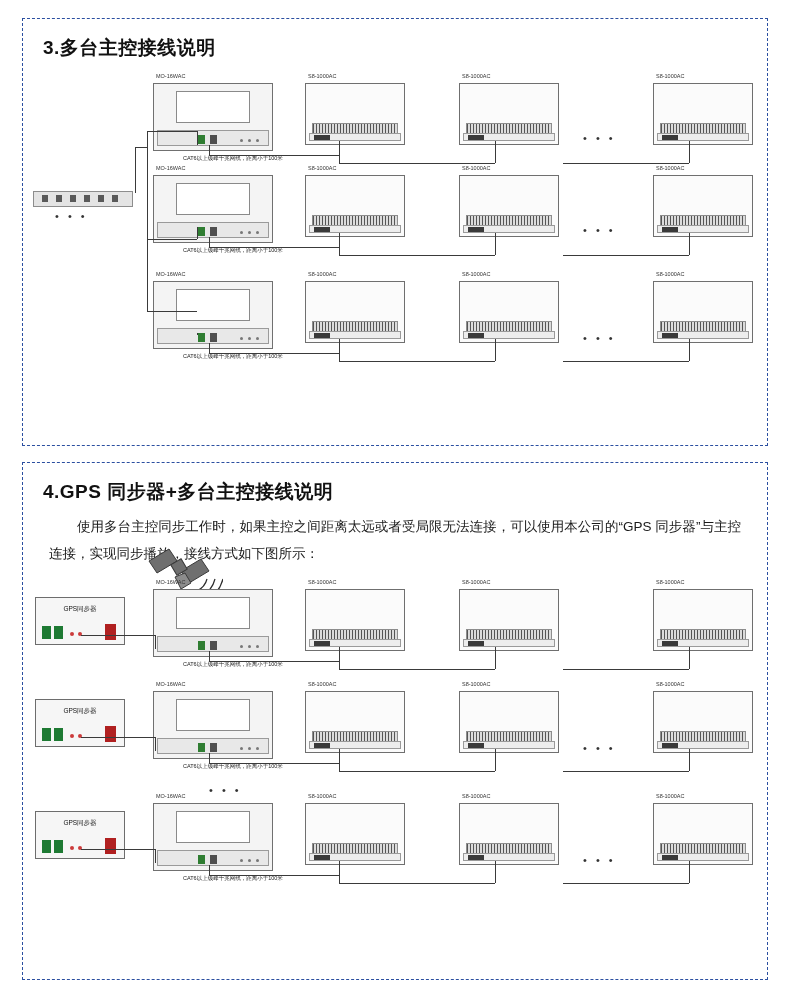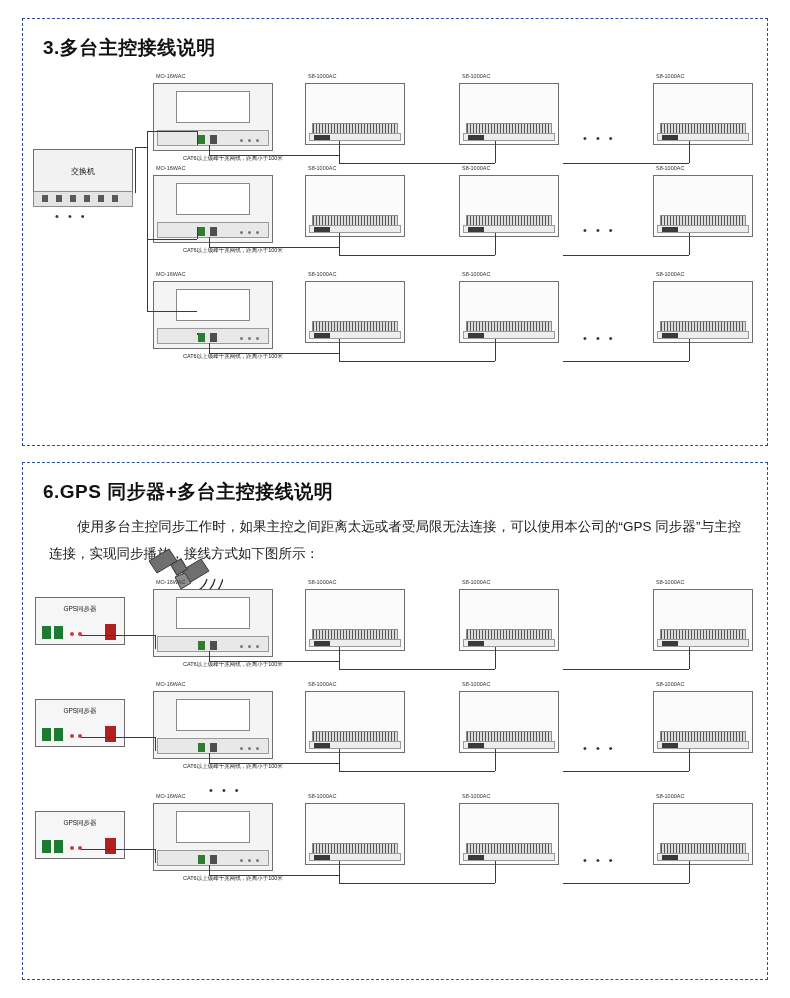--- a/index.html
+++ b/index.html
@@ -99,23 +99,20 @@
 </head>
 <body>
 
 <div class="page">
 
   <div class="section" id="sec3">
     <div class="sec-title">3.多台主控接线说明</div>
 
     <div class="diagram" id="dia3">
 
-      <div class="switchbox" style="left:10px;top:78px;">
-        <span>交换机</span>
-      </div>
       <div class="switchfoot" style="left:10px;top:120px;">
         <i style="left:8px;"></i>
           <i style="left:22px;"></i>
           <i style="left:36px;"></i>
         <i style="left:50px;"></i>
           <i style="left:64px;"></i>
           <i style="left:78px;"></i>
       </div>
       <div class="dots" style="left:32px;top:140px;">• • •</div>
 
@@ -249,21 +246,21 @@
       <div class="wire v" style="left:316px;top:268px;height:14px;"></div>
       <div class="wire h" style="left:316px;top:290px;width:156px;"></div>
       <div class="wire v" style="left:316px;top:282px;height:8px;"></div>
       <div class="wire v" style="left:472px;top:268px;height:22px;"></div>
       <div class="wire h" style="left:540px;top:290px;width:126px;"></div>
       <div class="wire v" style="left:666px;top:268px;height:22px;"></div>
     </div>
   </div>
 
   <div class="section" id="sec4">
-    <div class="sec-title">6.GPS 同步器+多台主控接线说明</div>
+    <div class="sec-title">4.GPS 同步器+多台主控接线说明</div>
     <div class="sec-body">使用多台主控同步工作时，如果主控之间距离太远或者受局限无法连接，可以使用本公司的“GPS 同步器”与主控连接，实现同步播放，接线方式如下图所示：</div>
 
     <div class="diagram" id="dia4">
 
       <div class="sat" style="left:122px;top:-30px;">
         <svg width="78" height="62" viewBox="0 0 78 62">
           <g fill="#6f6f6f" stroke="#3a3a3a" stroke-width="1">
             <polygon points="4,14 24,2 32,14 12,26"></polygon>
             <polygon points="36,24 56,12 64,24 44,36"></polygon>
             <rect x="28" y="14" width="12" height="12" transform="rotate(-31 34 20)"></rect>

